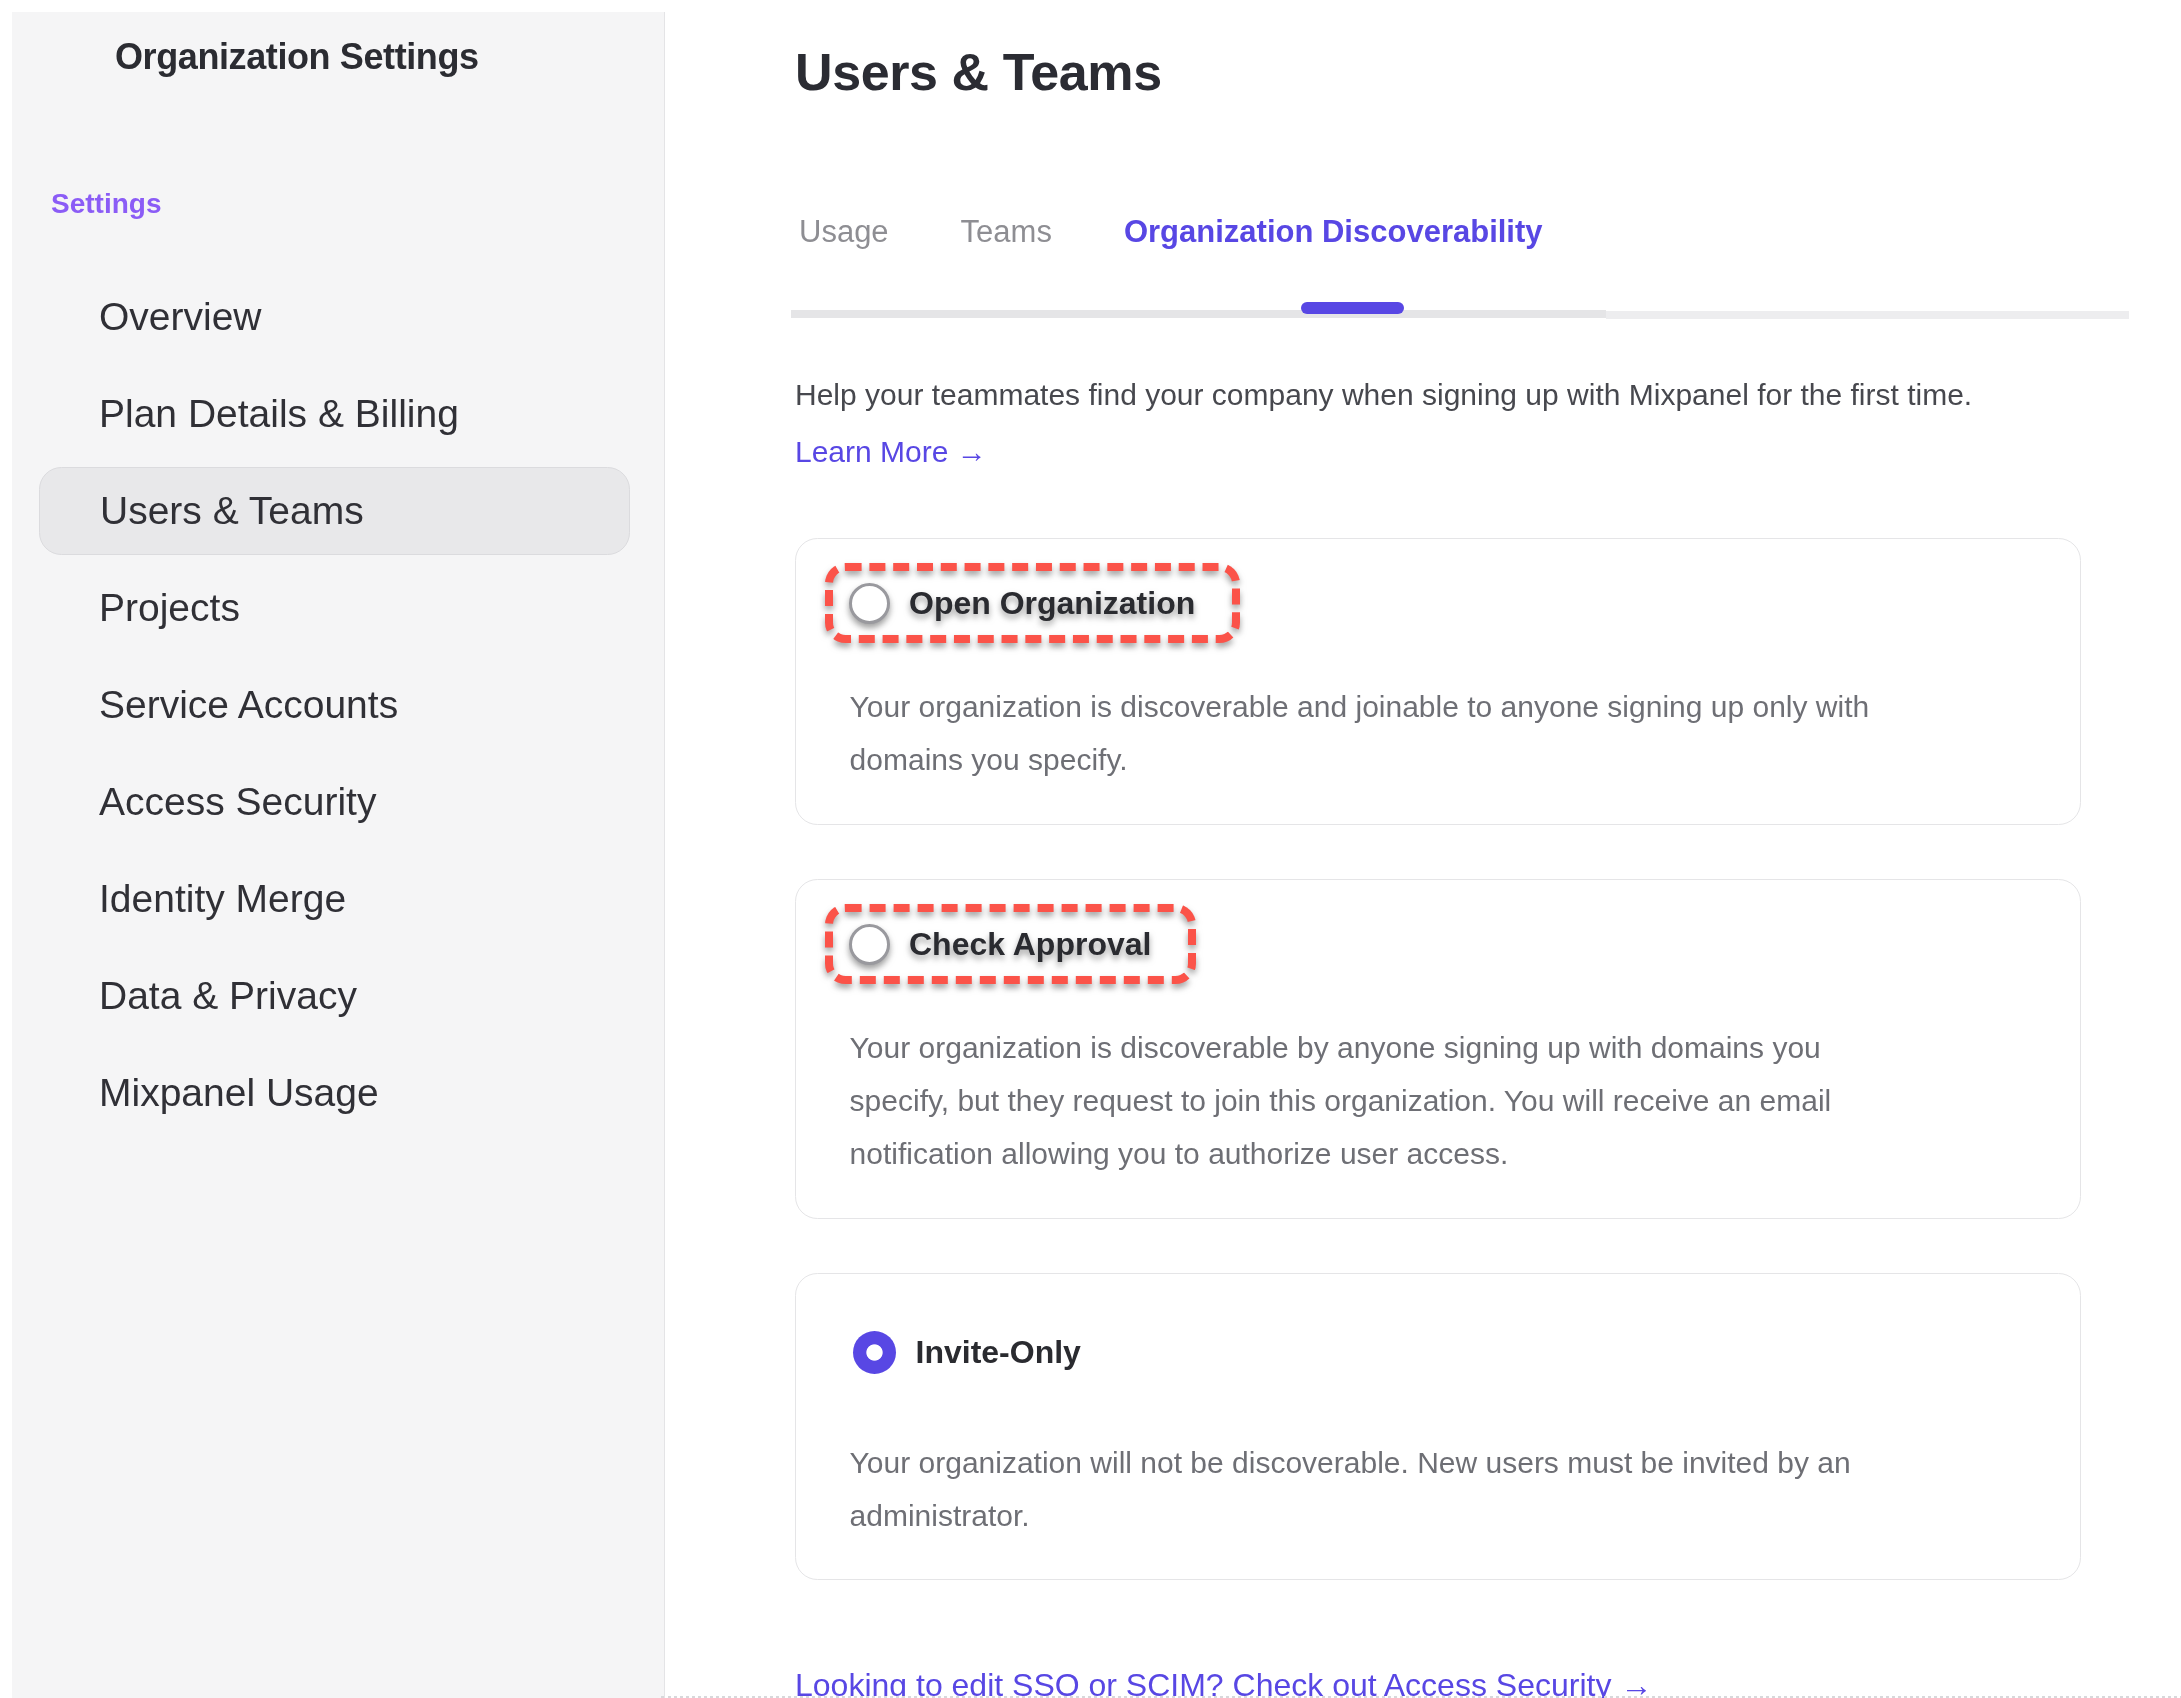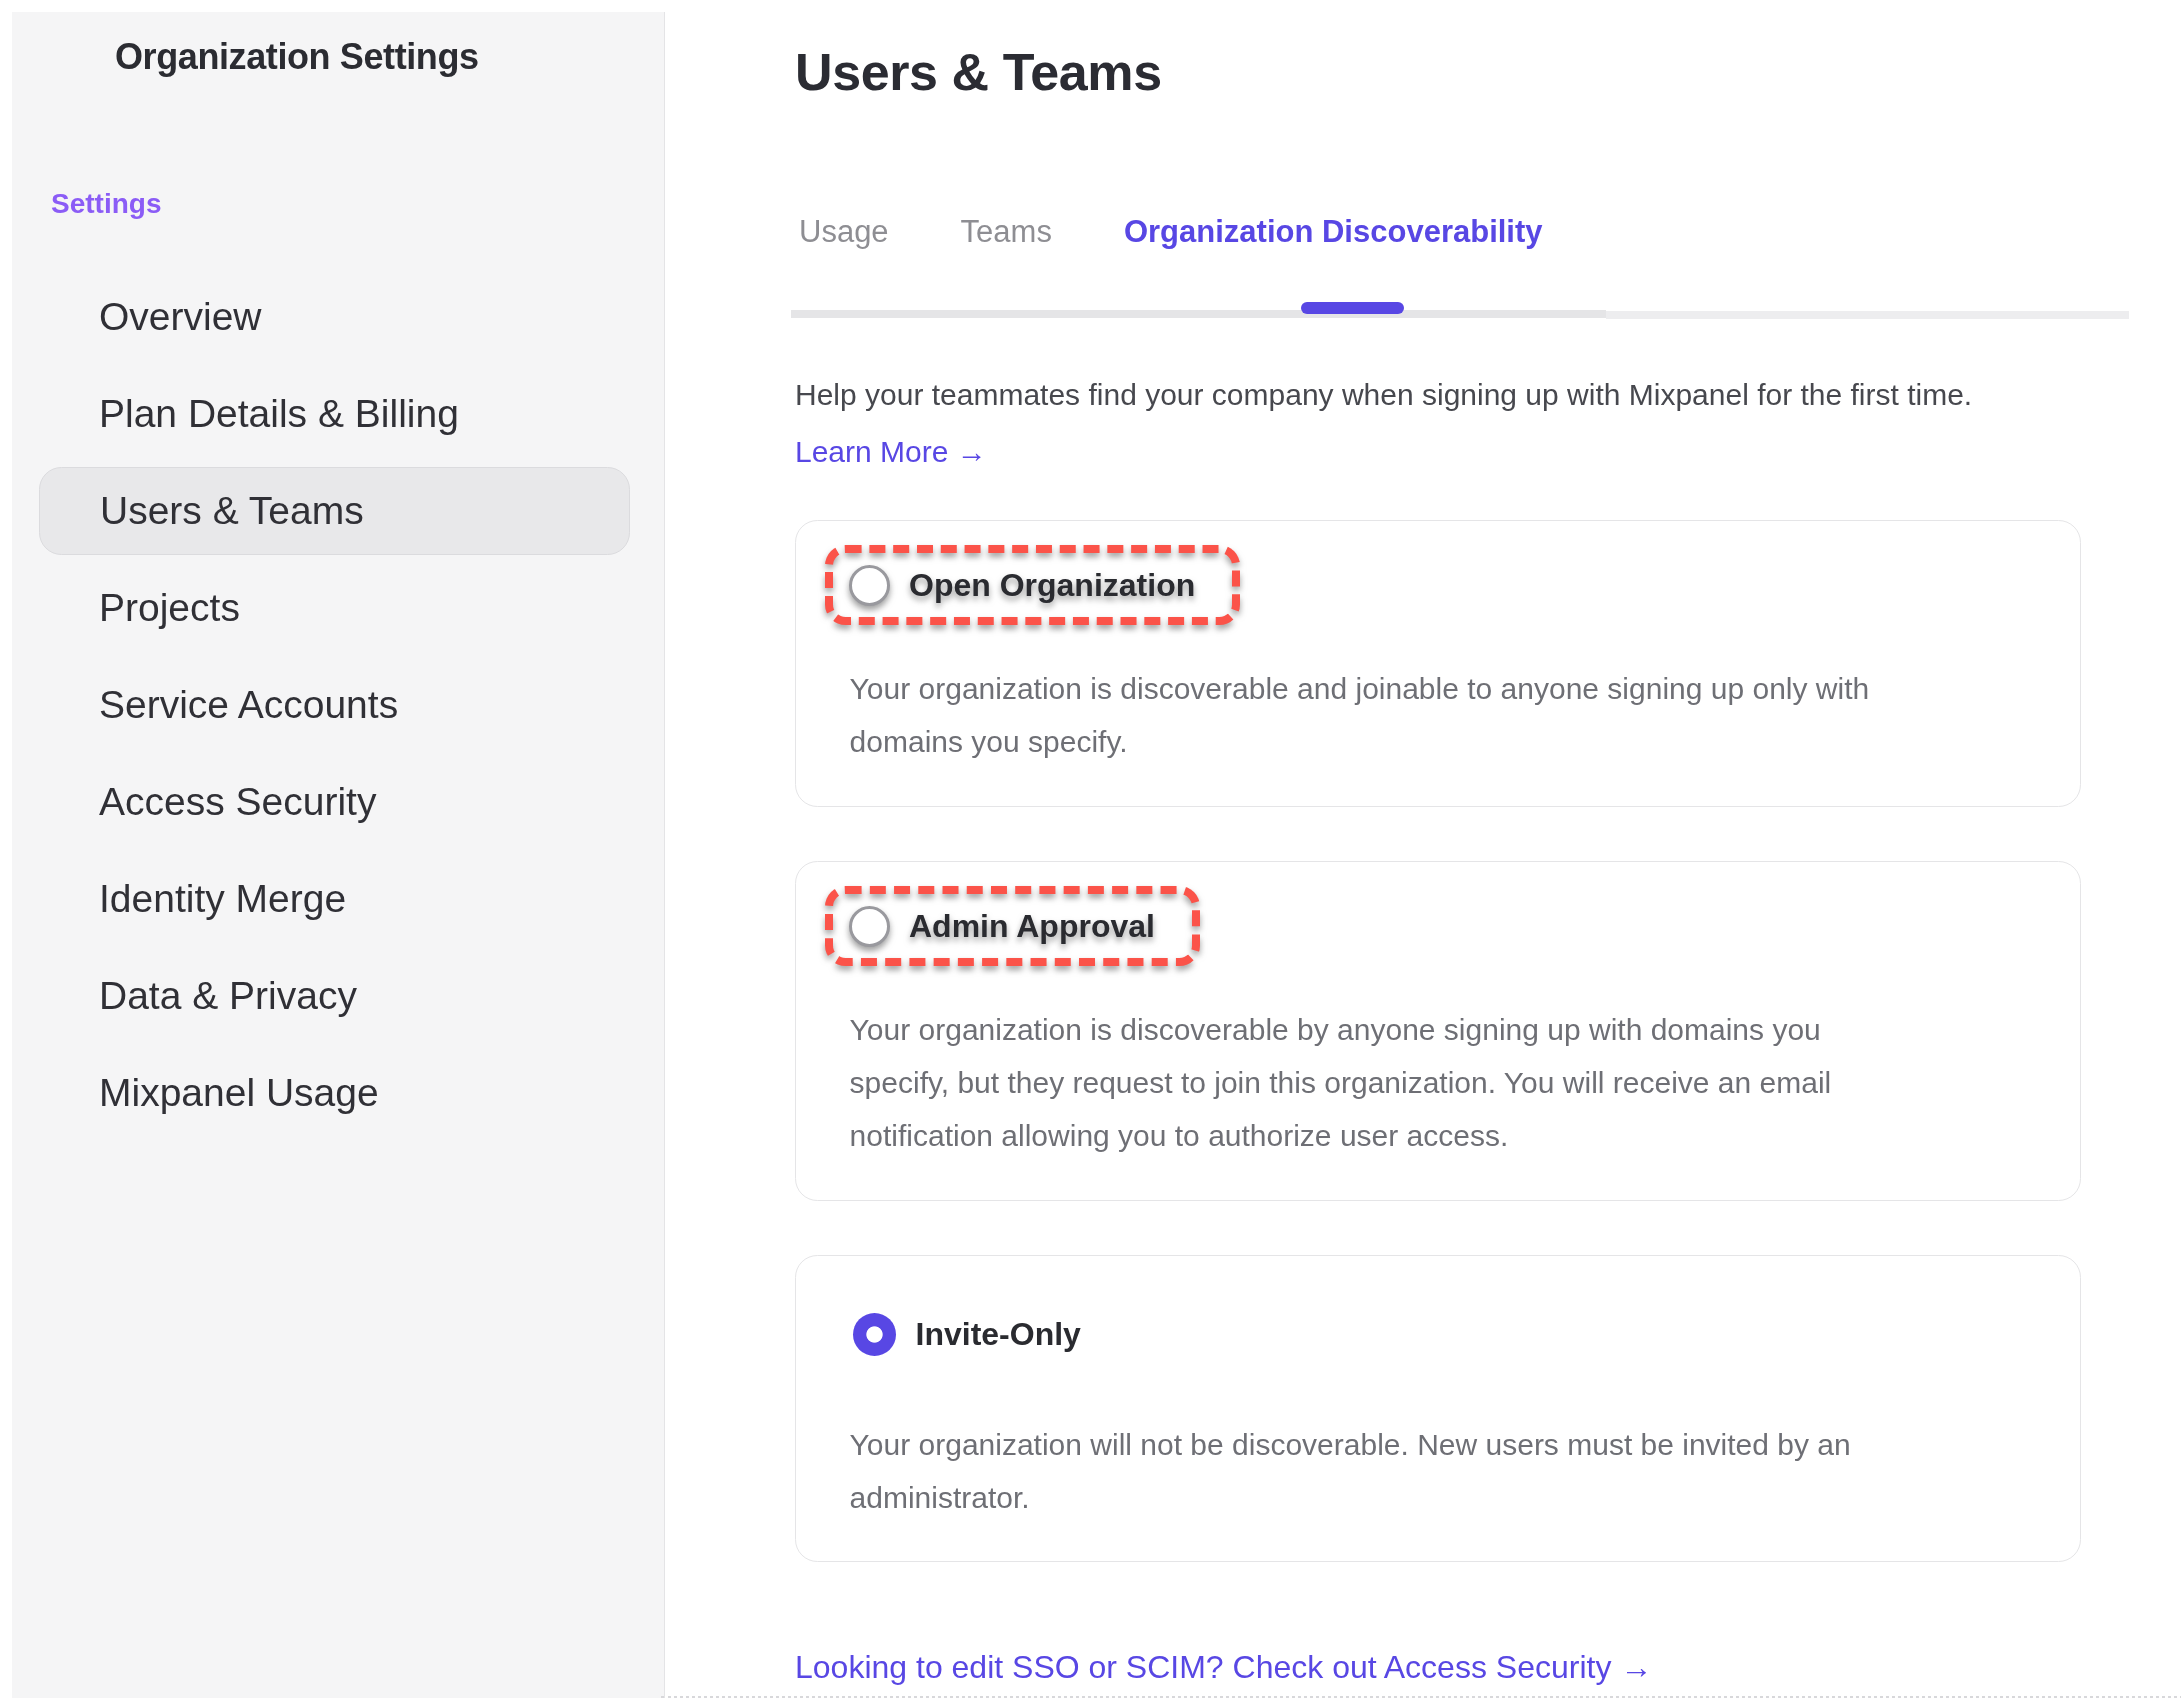--- a/index.html
+++ b/index.html
@@ -37,21 +37,21 @@
     background:#ededef; }
   .tab-indicator { position:absolute; left:510px; top:-7.7px; width:103px;
     height:11.2px; border-radius:6px; background:var(--accent,#5847e4); }
 
   .intro { margin-top:53px; font-size:30px; color:#47484e; line-height:40px;
     white-space:pre-line; }
   .learn-more { display:inline-block; margin-top:12px; font-size:30px;
     font-weight:500; color:var(--accent,#5847e4); text-decoration:none;
     cursor:pointer; }
 
-  .cards { margin-top:43px; }
+  .cards { margin-top:61px; }
   .card { width:1286px; background:#fff; border:1.7px solid #e5e5e7;
     border-radius:22.4px; margin-bottom:54px; }
   .card.pad-highlight { padding:24px 34px 34px 29px; }
   .card.pad-plain { padding:52px 34px 33px 29px; }
 
   .option-row { display:inline-flex; align-items:center; gap:15.5px; }
   .option-row.highlight { border:8.6px dashed var(--highlight,#fb5349);
     border-radius:20.6px; padding:9.5px 33px 9.5px 15.5px;
     filter:drop-shadow(0 4.3px 3.4px rgba(80,80,80,0.55)); }
   .option-row.plain { margin-left:24px; }
@@ -120,21 +120,21 @@
           <span class="radio"></span>
           <span class="option-label">Open Organization</span>
         </div>
         <p class="option-desc">Your organization is discoverable and joinable to anyone signing up only with
 domains you specify.</p>
       </section>
 
       <section class="card pad-highlight">
         <div class="option-row highlight">
           <span class="radio"></span>
-          <span class="option-label">Admin Approval</span>
+          <span class="option-label">Check Approval</span>
         </div>
         <p class="option-desc">Your organization is discoverable by anyone signing up with domains you
 specify, but they request to join this organization. You will receive an email
 notification allowing you to authorize user access.</p>
       </section>
 
       <section class="card pad-plain">
         <div class="option-row plain">
           <span class="radio checked"></span>
           <span class="option-label">Invite-Only</span>

